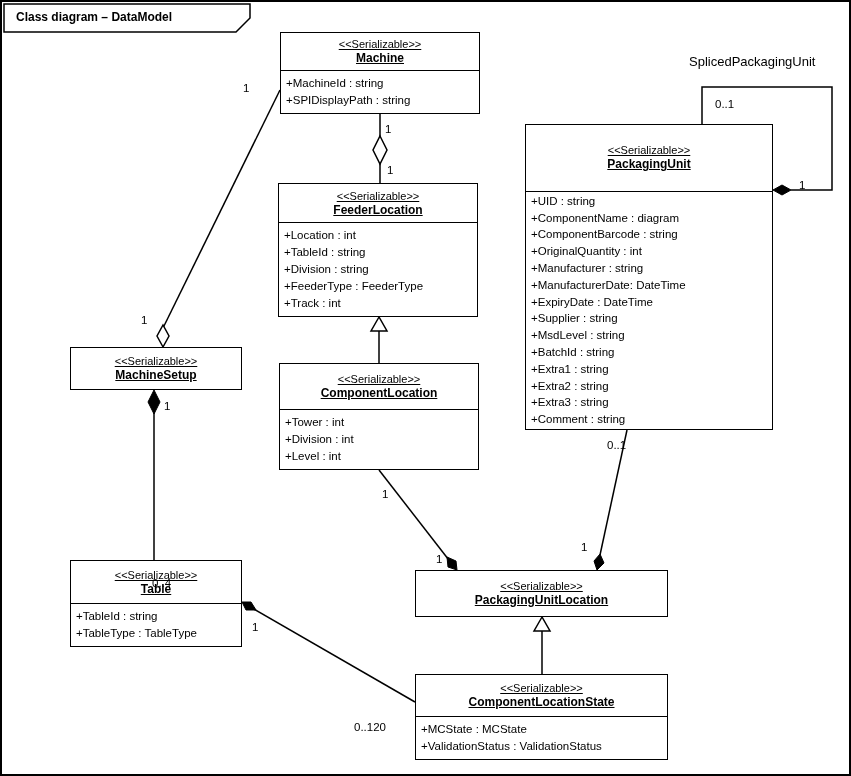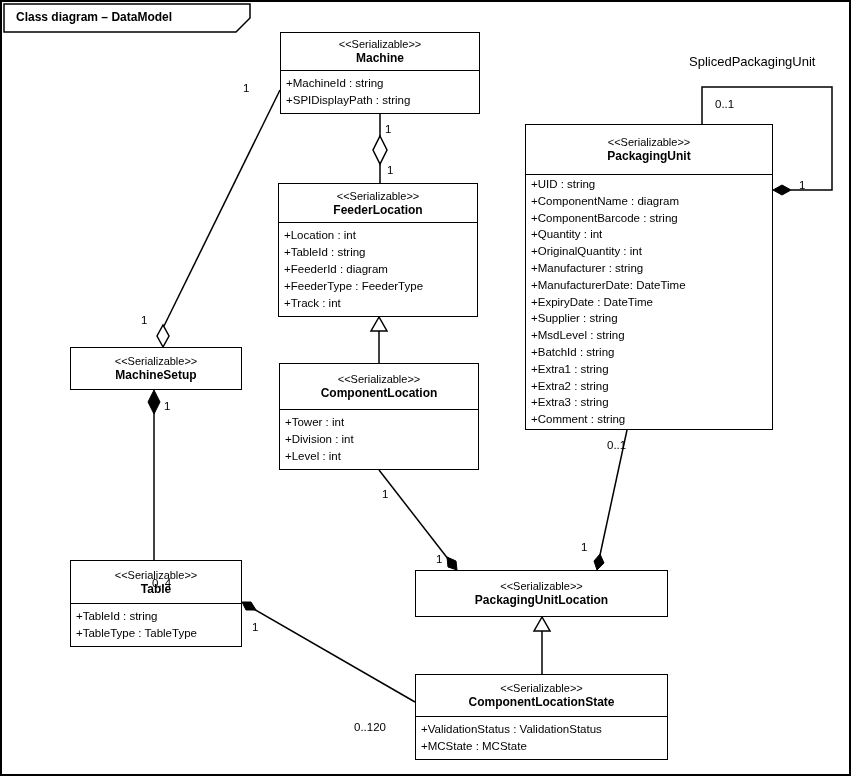--- a/index.html
+++ b/index.html
@@ -8,21 +8,21 @@
     border:2px solid #000;box-sizing:border-box;overflow:hidden;
     font-family:"Liberation Sans","DejaVu Sans",sans-serif;color:#000;
   }
   .connector-layer{position:absolute;left:0;top:0;z-index:1;pointer-events:none;}
   .uml-class{
     position:absolute;z-index:2;background:#fff;border:1.5px solid #000;
     box-sizing:border-box;display:flex;flex-direction:column;
   }
   .uml-header{
     flex:1;display:flex;flex-direction:column;justify-content:center;
-    text-align:center;padding:2px 0;
+    text-align:center;padding:2px 0;text-decoration:underline;
   }
   .stereotype{font-size:11px;line-height:14px;}
   .class-name{font-size:12px;font-weight:bold;line-height:15px;}
   .uml-attrs{
     border-top:1.5px solid #000;padding:4px 5px;font-size:11.5px;line-height:17px;
     text-align:left;white-space:nowrap;
   }
   .uml-attrs.dense{line-height:16.8px;font-size:11.5px;padding:1px 5px;}
   .mult{position:absolute;z-index:3;font-size:11.5px;line-height:13px;background:transparent;}
   .free-label{position:absolute;z-index:3;font-size:13px;}
@@ -84,21 +84,20 @@
 
   <div class="uml-class" style="left:523px;top:122px;width:248px;height:306px;">
     <div class="uml-header">
       <div class="stereotype">&lt;&lt;Serializable&gt;&gt;</div>
       <div class="class-name">PackagingUnit</div>
     </div>
     <div class="uml-attrs dense">
       <div>+UID : string</div>
       <div>+ComponentName : diagram</div>
       <div>+ComponentBarcode : string</div>
-      <div>+Quantity : int</div>
       <div>+OriginalQuantity : int</div>
       <div>+Manufacturer : string</div>
       <div>+ManufacturerDate: DateTime</div>
       <div>+ExpiryDate : DateTime</div>
       <div>+Supplier : string</div>
       <div>+MsdLevel : string</div>
       <div>+BatchId : string</div>
       <div>+Extra1 : string</div>
       <div>+Extra2 : string</div>
       <div>+Extra3 : string</div>
@@ -107,21 +106,21 @@
   </div>
 
   <div class="uml-class" style="left:276px;top:181px;width:200px;height:134px;">
     <div class="uml-header">
       <div class="stereotype">&lt;&lt;Serializable&gt;&gt;</div>
       <div class="class-name">FeederLocation</div>
     </div>
     <div class="uml-attrs">
       <div>+Location : int</div>
       <div>+TableId : string</div>
-      <div>+FeederId : diagram</div>
+      <div>+Division : string</div>
       <div>+FeederType : FeederType</div>
       <div>+Track : int</div>
     </div>
   </div>
 
   <div class="uml-class" style="left:277px;top:361px;width:200px;height:107px;">
     <div class="uml-header">
       <div class="stereotype">&lt;&lt;Serializable&gt;&gt;</div>
       <div class="class-name">ComponentLocation</div>
     </div>
@@ -156,22 +155,22 @@
       <div class="class-name">PackagingUnitLocation</div>
     </div>
   </div>
 
   <div class="uml-class" style="left:413px;top:672px;width:253px;height:86px;">
     <div class="uml-header">
       <div class="stereotype">&lt;&lt;Serializable&gt;&gt;</div>
       <div class="class-name">ComponentLocationState</div>
     </div>
     <div class="uml-attrs">
+      <div>+MCState : MCState</div>
       <div>+ValidationStatus : ValidationStatus</div>
-      <div>+MCState : MCState</div>
     </div>
   </div>
 
   <span class="mult" style="left:383px;top:121px;">1</span>
   <span class="mult" style="left:385px;top:162px;">1</span>
   <span class="mult" style="left:241px;top:80px;">1</span>
   <span class="mult" style="left:139px;top:312px;">1</span>
   <span class="mult" style="left:162px;top:398px;">1</span>
   <span class="mult" style="left:150px;top:527px;margin-top:48px;">0..4</span>
   <span class="mult" style="left:380px;top:486px;">1</span>

